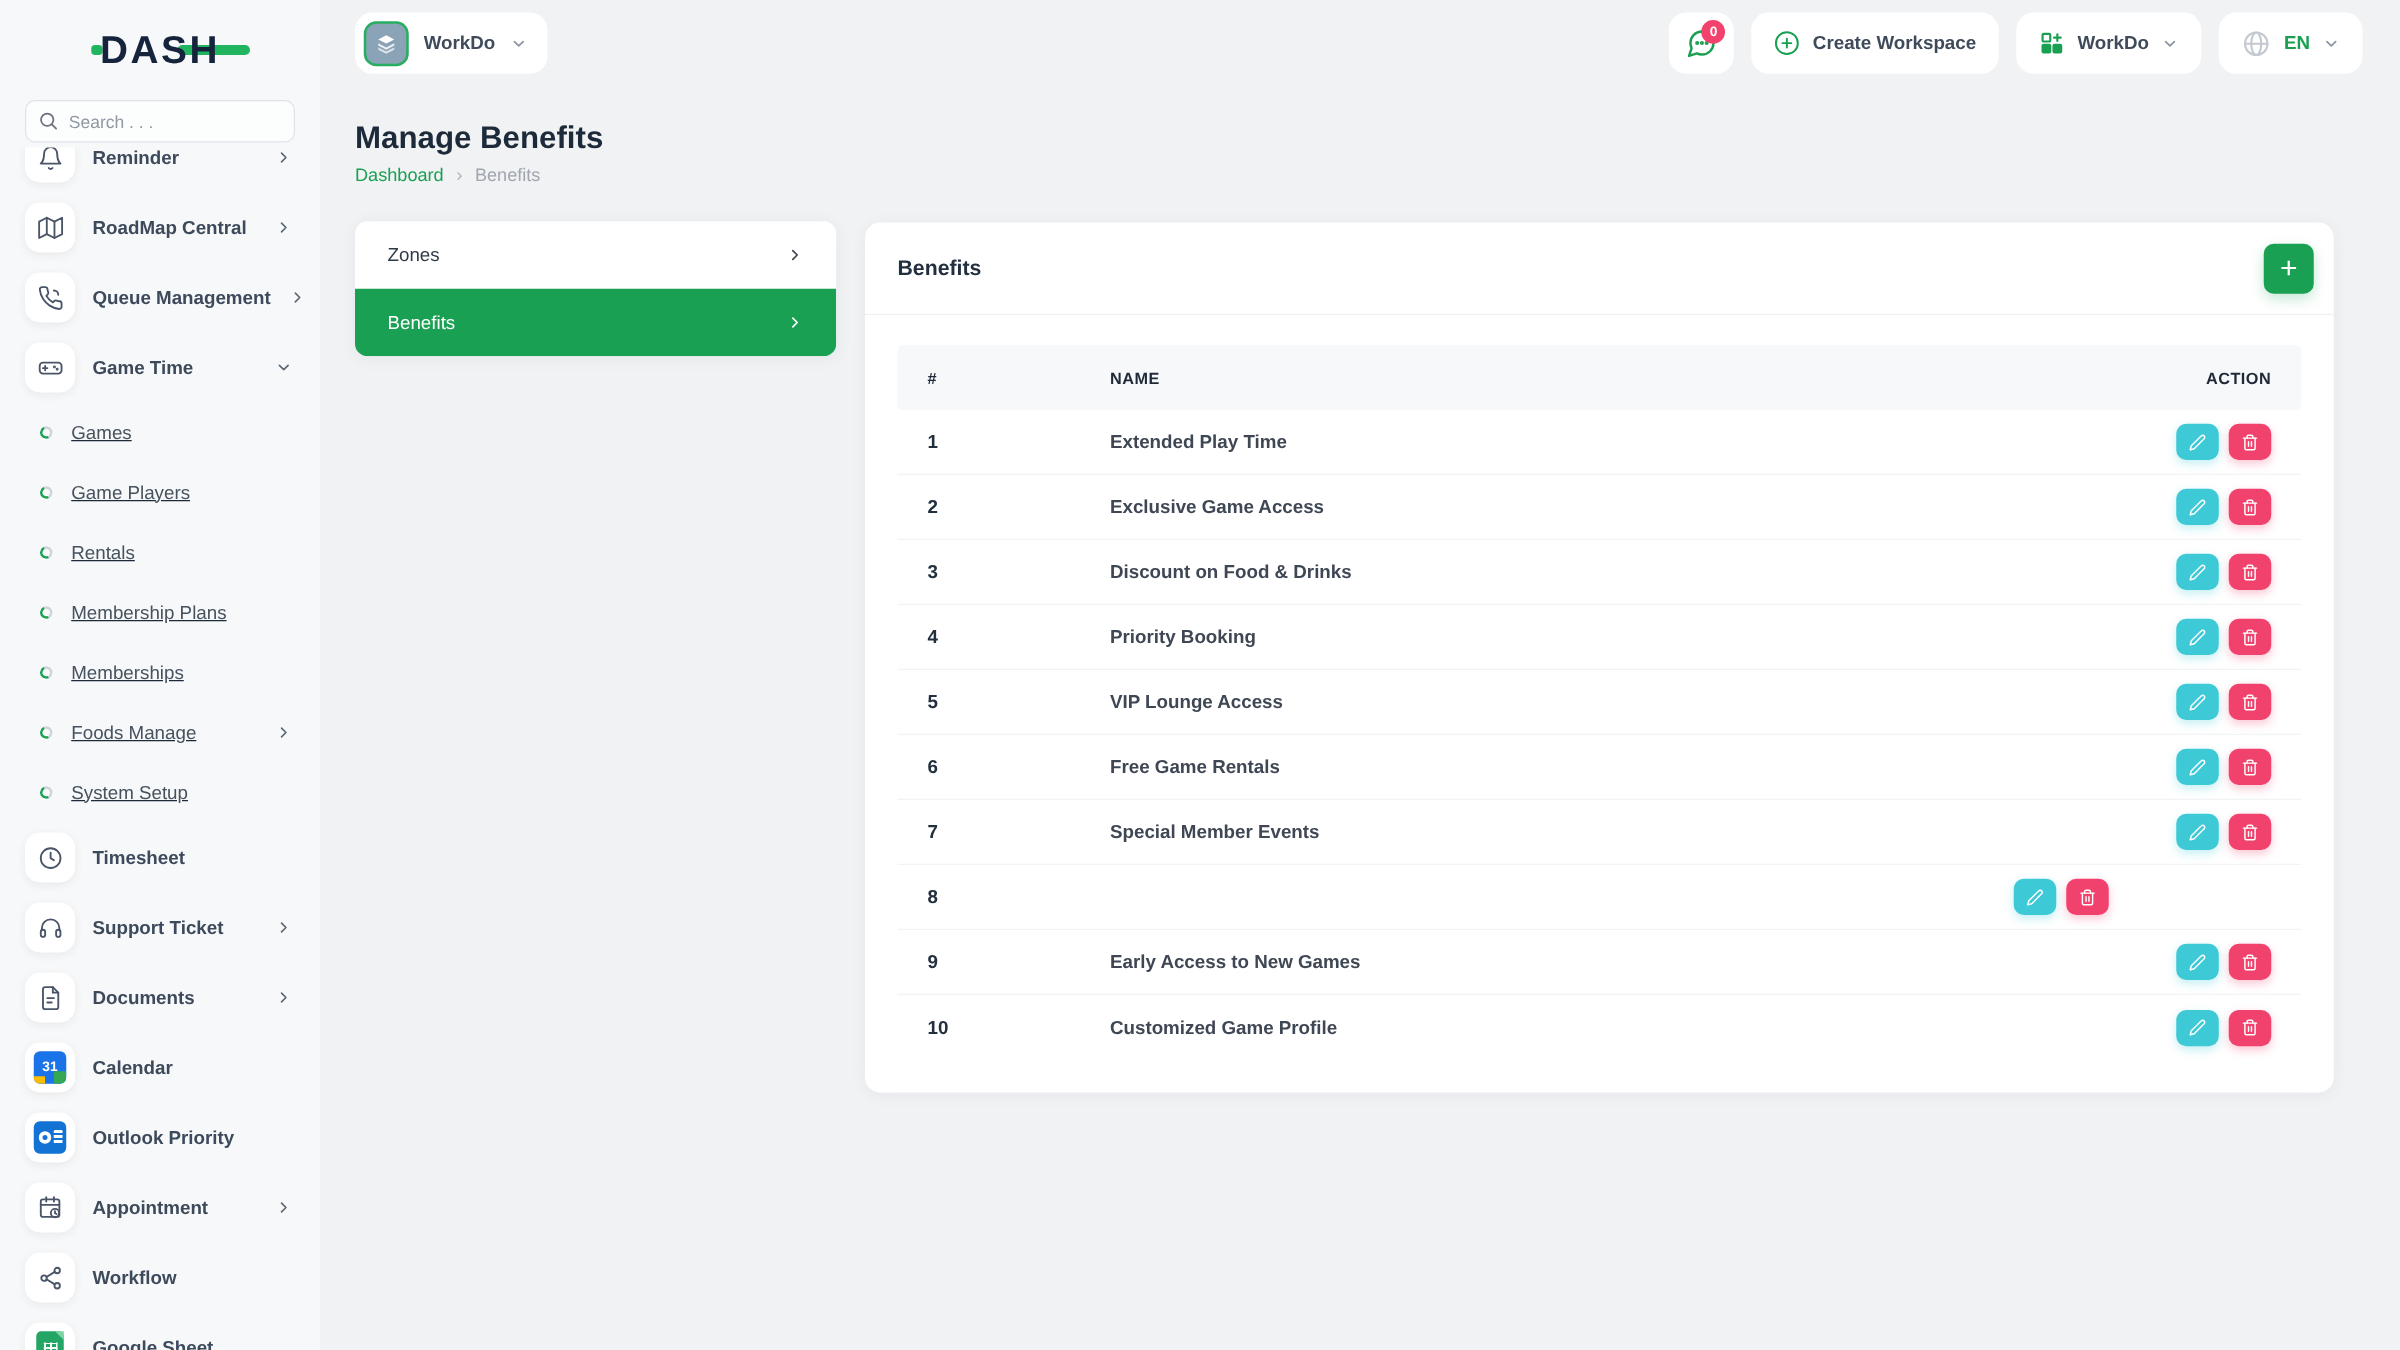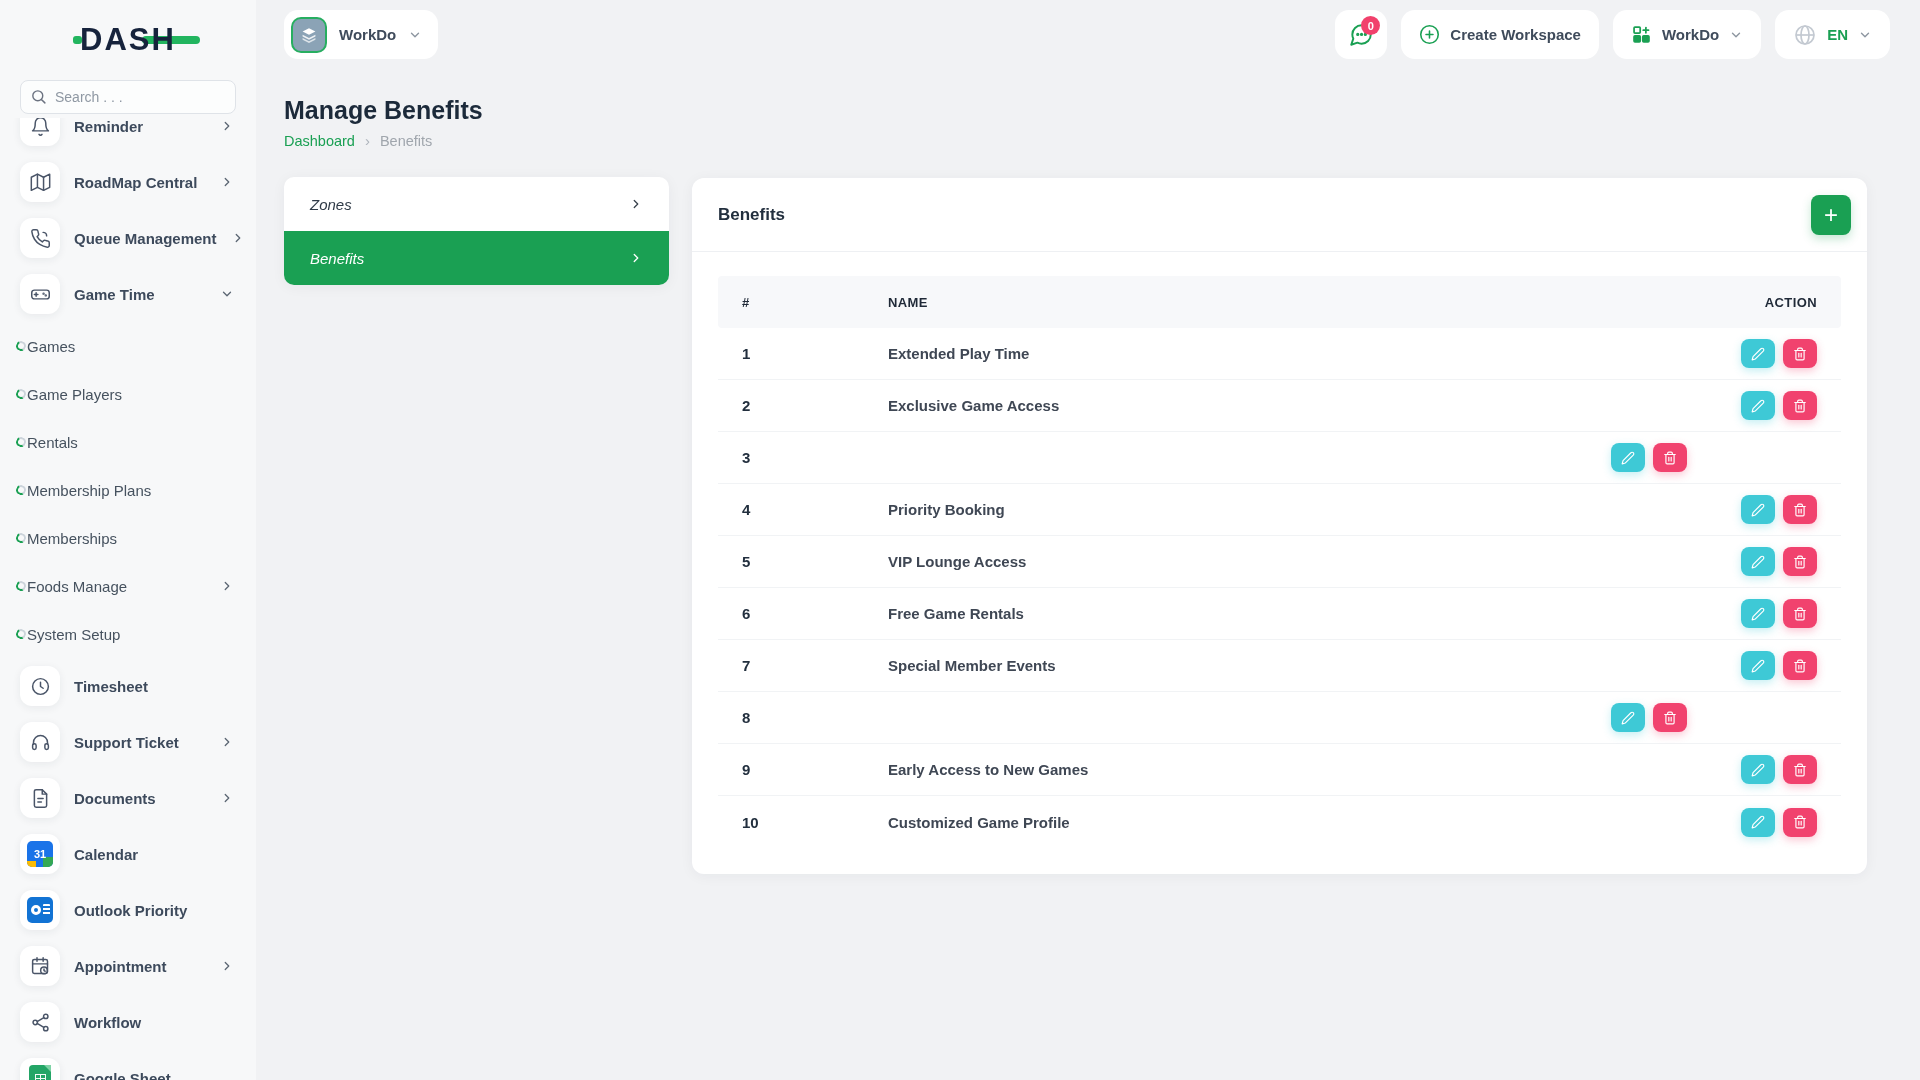--- a/index.html
+++ b/index.html
@@ -26,21 +26,21 @@
   .search-wrap svg{position:absolute; left:10px; top:8px; width:17px; height:17px;}
   .search-input{
     width:100%; height:100%; border:1px solid #dfe3e8; border-radius:8px; background:#fcfdfd;
     padding:0 10px 0 34px; font-size:14px; color:#333; outline:none; font-family:inherit;
   }
   .search-input::placeholder{color:#8f98a3;}
 
   .menu-clip{position:absolute; top:118px; left:0; right:0; bottom:0; overflow:hidden;}
   .menu{margin-top:-20px;}
   .side-item{display:flex; align-items:center; height:56px; padding:0 22px 0 20px; gap:14px; cursor:pointer;}
-  .side-item.sub{height:48px; padding-left:16px; gap:1px;}
+  .side-item.sub{height:48px; padding-left:32px; gap:15px;text-decoration:underline;}
   .tile{width:40px; height:40px; background:#fff; border-radius:12px; box-shadow:0 2px 8px rgba(25,39,62,.07);
         display:flex; align-items:center; justify-content:center; flex:none; color:#4a5568;}
   .tile svg{width:21px; height:21px;}
   .side-label{font-size:15px; font-weight:600; color:#3d4a5c; white-space:nowrap;}
   .side-item.sub .side-label{font-weight:500; color:#46525f;}
   .side-chevron{margin-left:auto; display:flex; color:#5b6673;}
   .side-chevron svg{width:14px; height:14px;}
   .dot-b{width:10px; height:10px; border-radius:50%; border:2px solid #ccd4db;
          border-bottom-color:var(--green); border-left-color:var(--green); transform:rotate(18deg); flex:none;}
 
@@ -81,21 +81,21 @@
 
   
   .page-title{position:absolute; left:284px; top:96px; font-size:25px; font-weight:700; color:#1c2a3a; z-index:3;}
   .breadcrumb{position:absolute; left:284px; top:132px; display:flex; align-items:center; gap:10px; font-size:14.5px; z-index:3;}
   .breadcrumb a{color:var(--green); text-decoration:none; cursor:pointer;}
   .breadcrumb .sep{color:#aeb4bc; font-size:15px;}
   .breadcrumb .current{color:#a0a6ad;}
 
   
   .submenu-card{position:absolute; left:284px; top:177px; width:385px; background:#fff; border-radius:10px;
-                box-shadow:0 2px 14px rgba(25,39,62,.05); overflow:hidden; z-index:3;font-style:italic;}
+                box-shadow:0 2px 14px rgba(25,39,62,.05); overflow:hidden; z-index:3;}
   .submenu-row{height:54px; display:flex; align-items:center; justify-content:space-between; padding:0 26px;
                font-size:15px; color:#2f3a47; cursor:pointer;}
   .submenu-row .sm-chev{display:flex; color:#39424c;}
   .submenu-row .sm-chev svg{width:14px; height:14px;}
   .submenu-row.active{background:var(--green); color:#fff;}
   .submenu-row.active .sm-chev{color:#fff;}
 
   
   .card{position:absolute; left:692px; top:178px; width:1175px; background:#fff; border-radius:12px;
         box-shadow:0 2px 14px rgba(25,39,62,.05); z-index:3; padding-bottom:26px;}
@@ -472,20 +472,21 @@
                   <path d="M19 6v14a2 2 0 0 1-2 2H7a2 2 0 0 1-2-2V6m3 0V4a2 2 0 0 1 2-2h4a2 2 0 0 1 2 2v2"></path>
                   <line x1="10" y1="11" x2="10" y2="17"></line>
                   <line x1="14" y1="11" x2="14" y2="17"></line>
                 </svg>
       </button>
     </span>
   </div>
 
   <div class="t-row">
     <span class="c-num">3</span>
+    <span class="c-name">Discount on Food &amp; Drinks</span>
     <span class="c-actions">
       <button class="icon-btn btn-edit">
         <svg viewBox="0 0 24 24" fill="none" stroke="#fff" stroke-width="2" stroke-linecap="round" stroke-linejoin="round">
                   <path d="M17 3a2.83 2.83 0 1 1 4 4L7.5 20.5 2 22l1.5-5.5z"></path>
                 </svg>
       </button>
       <button class="icon-btn btn-del">
         <svg viewBox="0 0 24 24" fill="none" stroke="#fff" stroke-width="2" stroke-linecap="round" stroke-linejoin="round">
                   <polyline points="3 6 5 6 21 6"></polyline>
                   <path d="M19 6v14a2 2 0 0 1-2 2H7a2 2 0 0 1-2-2V6m3 0V4a2 2 0 0 1 2-2h4a2 2 0 0 1 2 2v2"></path>

